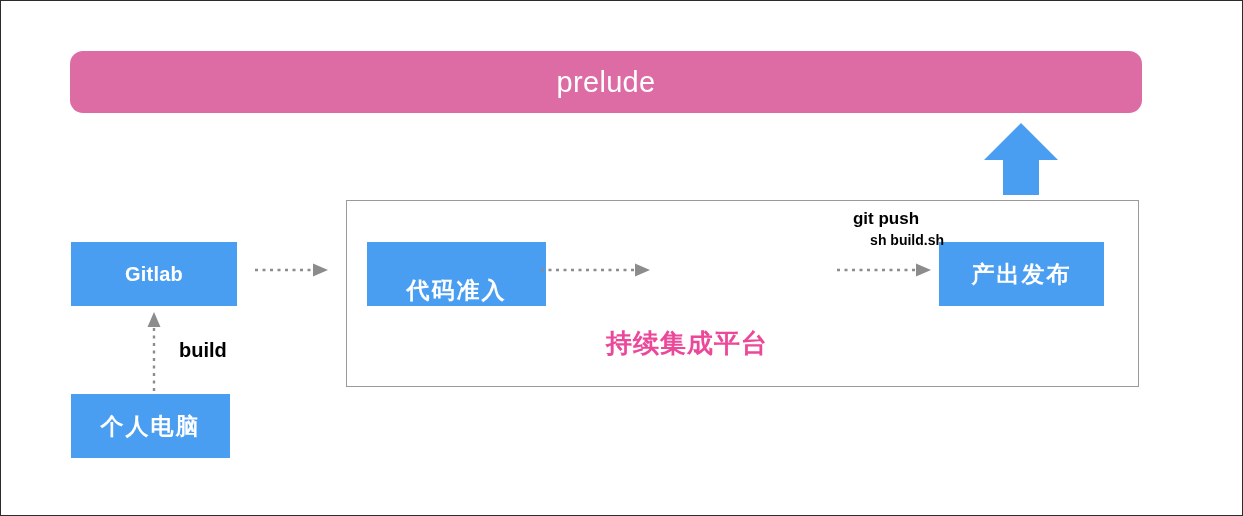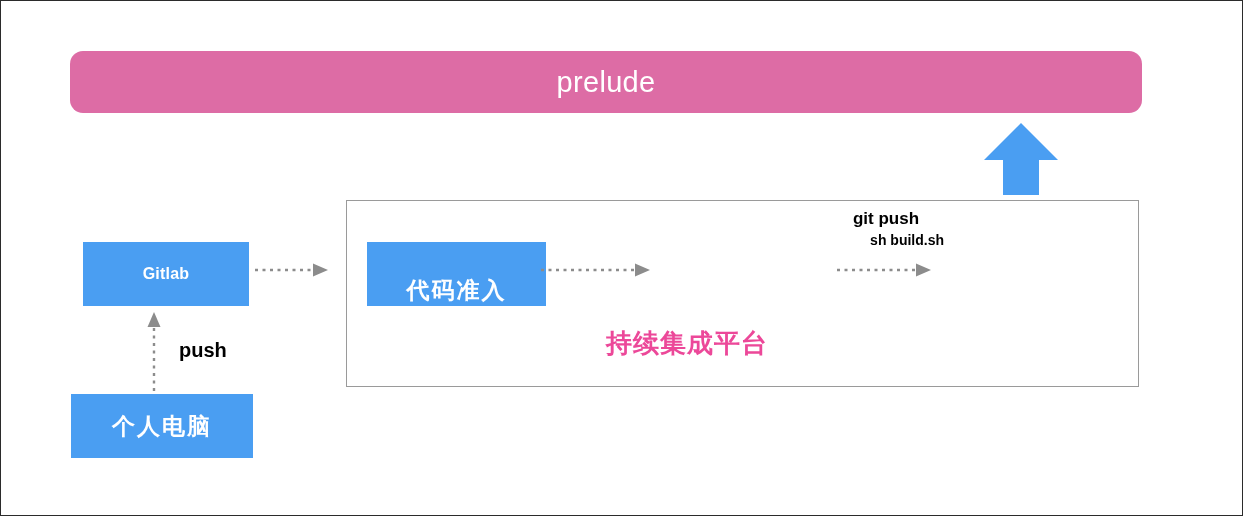--- a/index.html
+++ b/index.html
@@ -76,30 +76,29 @@
   .node {
     position: absolute;
     background: #4a9ef2;
     display: flex;
     align-items: center;
     justify-content: center;
     color: #ffffff;
     font-weight: bold;
   }
   .node-latin {
-    font-size: 16px;
+    font-size: 20px;
     letter-spacing: 0.2px;
-    margin-left: 12px;
   }
   .node-cjk {
     font-size: 23px;
     letter-spacing: 2px;
   }
   #node-gitlab   { left: 70px;  top: 241px; width: 166px; height: 64px; }
-  #node-pc       { left: 70px;  top: 393px; width: 182px; height: 64px; }
+  #node-pc       { left: 70px;  top: 393px; width: 159px; height: 64px; }
   #node-admit    { left: 366px; top: 241px; width: 179px; height: 64px; align-items: flex-end; }
   #node-compile  { left: 659px; top: 241px; width: 165px; height: 64px; }
   #node-release  { left: 938px; top: 241px; width: 165px; height: 64px; }
 
   
   .conn {
     position: absolute;
   }
   #conn-gitlab-admit  { left: 254px; top: 262px; width: 74px; height: 14px; }
   #conn-admit-compile { left: 540px; top: 262px; width: 110px; height: 14px; }
@@ -157,20 +156,23 @@
 
   <div class="node node-cjk" id="node-pc">
     <span>个人电脑</span>
   </div>
 
   <div class="node node-cjk" id="node-admit">
     <span>代码准入</span>
   </div>
 
 
+  <div class="node node-cjk" id="node-release">
+    <span>产出发布</span>
+  </div>
 
   <div class="conn" id="conn-gitlab-admit">
     <svg width="74" height="14" viewBox="0 0 74 14" aria-hidden="true">
       <line x1="0" y1="7" x2="58" y2="7" stroke="#8c8c8c" stroke-width="2.6" stroke-dasharray="3 4.5" stroke-linecap="butt"></line>
       <polygon points="58,0.5 73,7 58,13.5" fill="#8c8c8c"></polygon>
     </svg>
   </div>
 
   <div class="conn" id="conn-admit-compile">
     <svg width="110" height="14" viewBox="0 0 110 14" aria-hidden="true">
@@ -186,19 +188,19 @@
     </svg>
   </div>
 
   <div class="conn" id="conn-pc-gitlab">
     <svg width="16" height="80" viewBox="0 0 16 80" aria-hidden="true">
       <line x1="8" y1="80" x2="8" y2="16" stroke="#8c8c8c" stroke-width="2.4" stroke-dasharray="3 4.5" stroke-linecap="butt"></line>
       <polygon points="1.5,16 8,1 14.5,16" fill="#8c8c8c"></polygon>
     </svg>
   </div>
 
-  <div class="edge-label" id="label-push">push</div>
+  <div class="edge-label" id="label-push">build</div>
 
   <div class="edge-label" id="label-gitpull">git push</div>
 
   <div class="edge-label" id="label-buildsh">sh build.sh</div>
 
 </div>
 
 </body></html>

